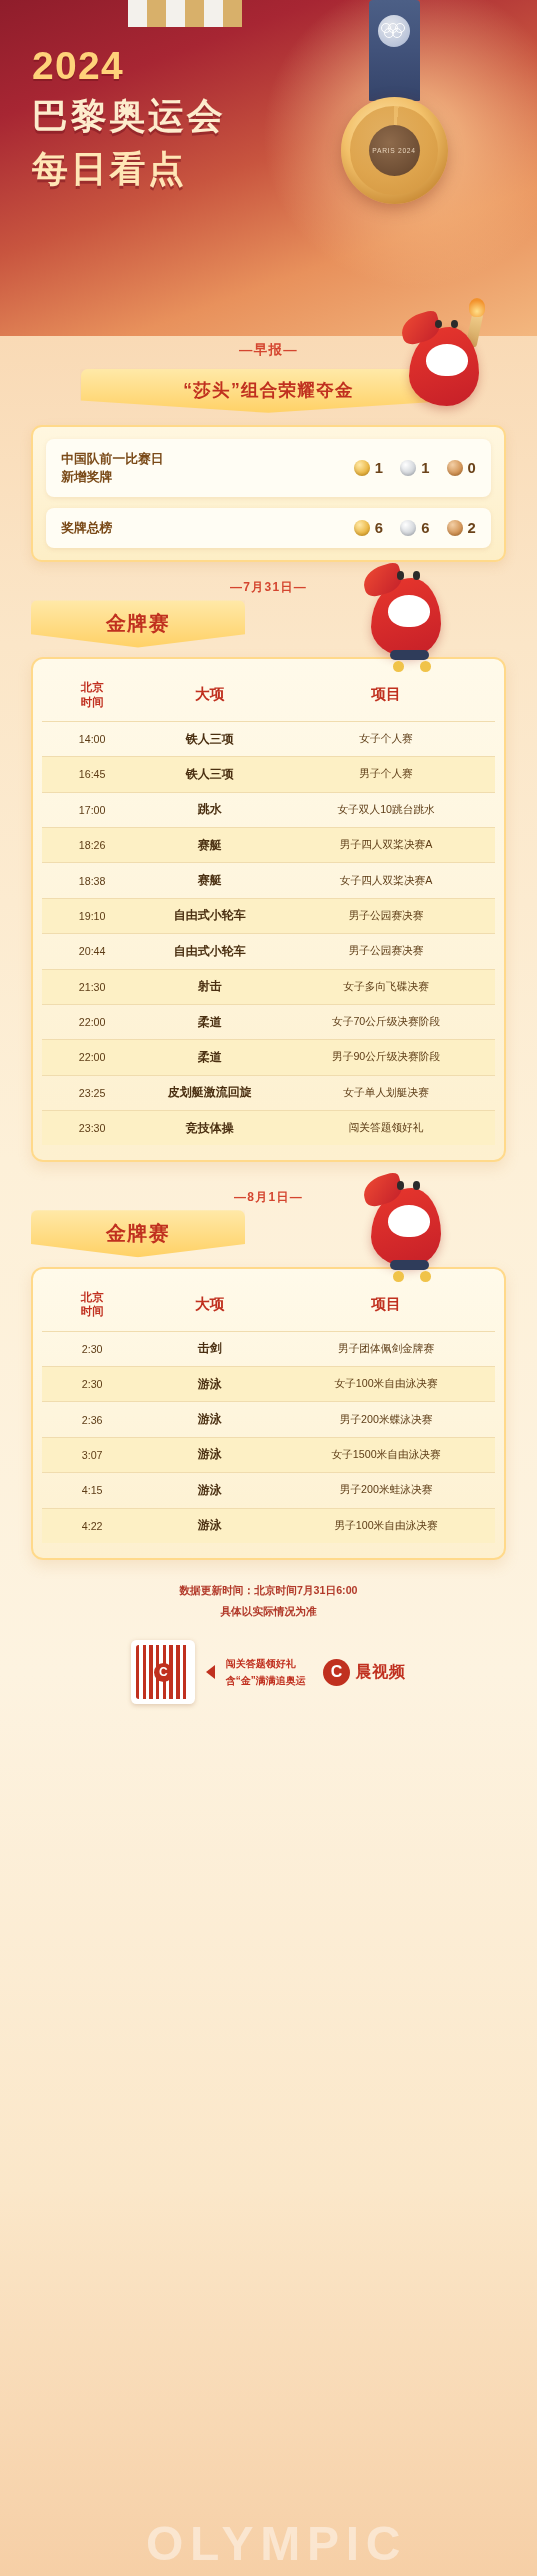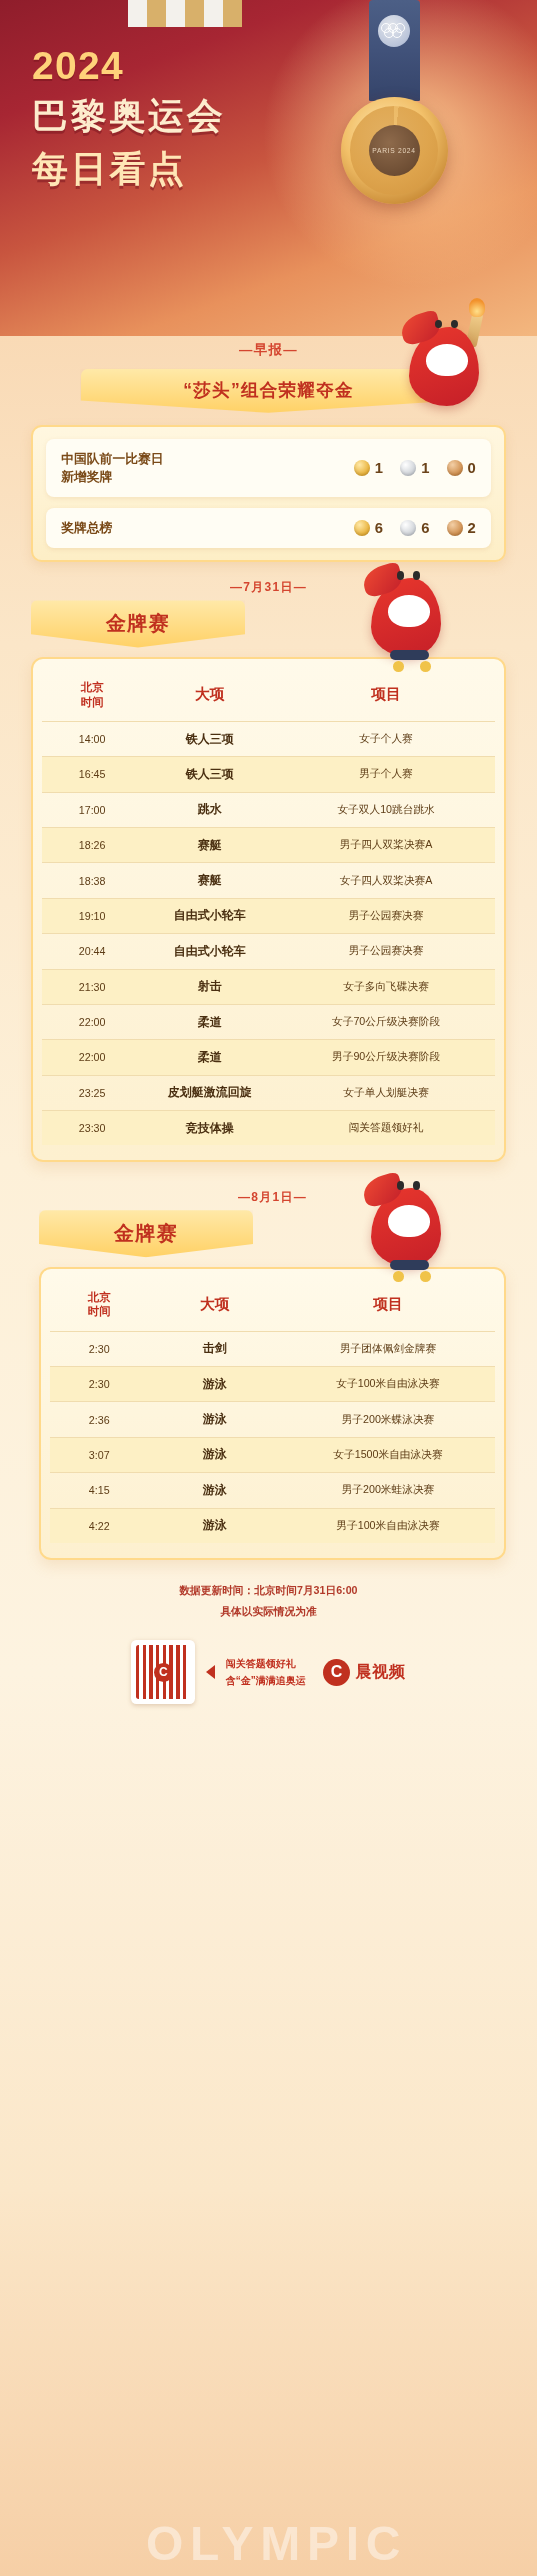--- a/index.html
+++ b/index.html
@@ -394,21 +394,21 @@
             <tr>
               <td>23:30</td>
               <td class="ev">竞技体操</td>
               <td>闯关答题领好礼</td>
             </tr>
           </tbody>
       </table>
     </div>
   </div>
 
-  <div class="section" style="margin-top:27px;margin-left:8px;">
+  <div class="section" style="margin-top:27px;">
     <div class="date-head">—8月1日—</div>
 
     <div style="position:relative;">
       <div class="banner small">金牌赛</div>
       <div class="mascot" style="right:47px; top:-40px;">
         <div class="m-body"></div>
         <div class="m-crest"></div>
         <div class="m-face"></div>
         <div class="m-eye l"></div>
         <div class="m-eye r"></div>

